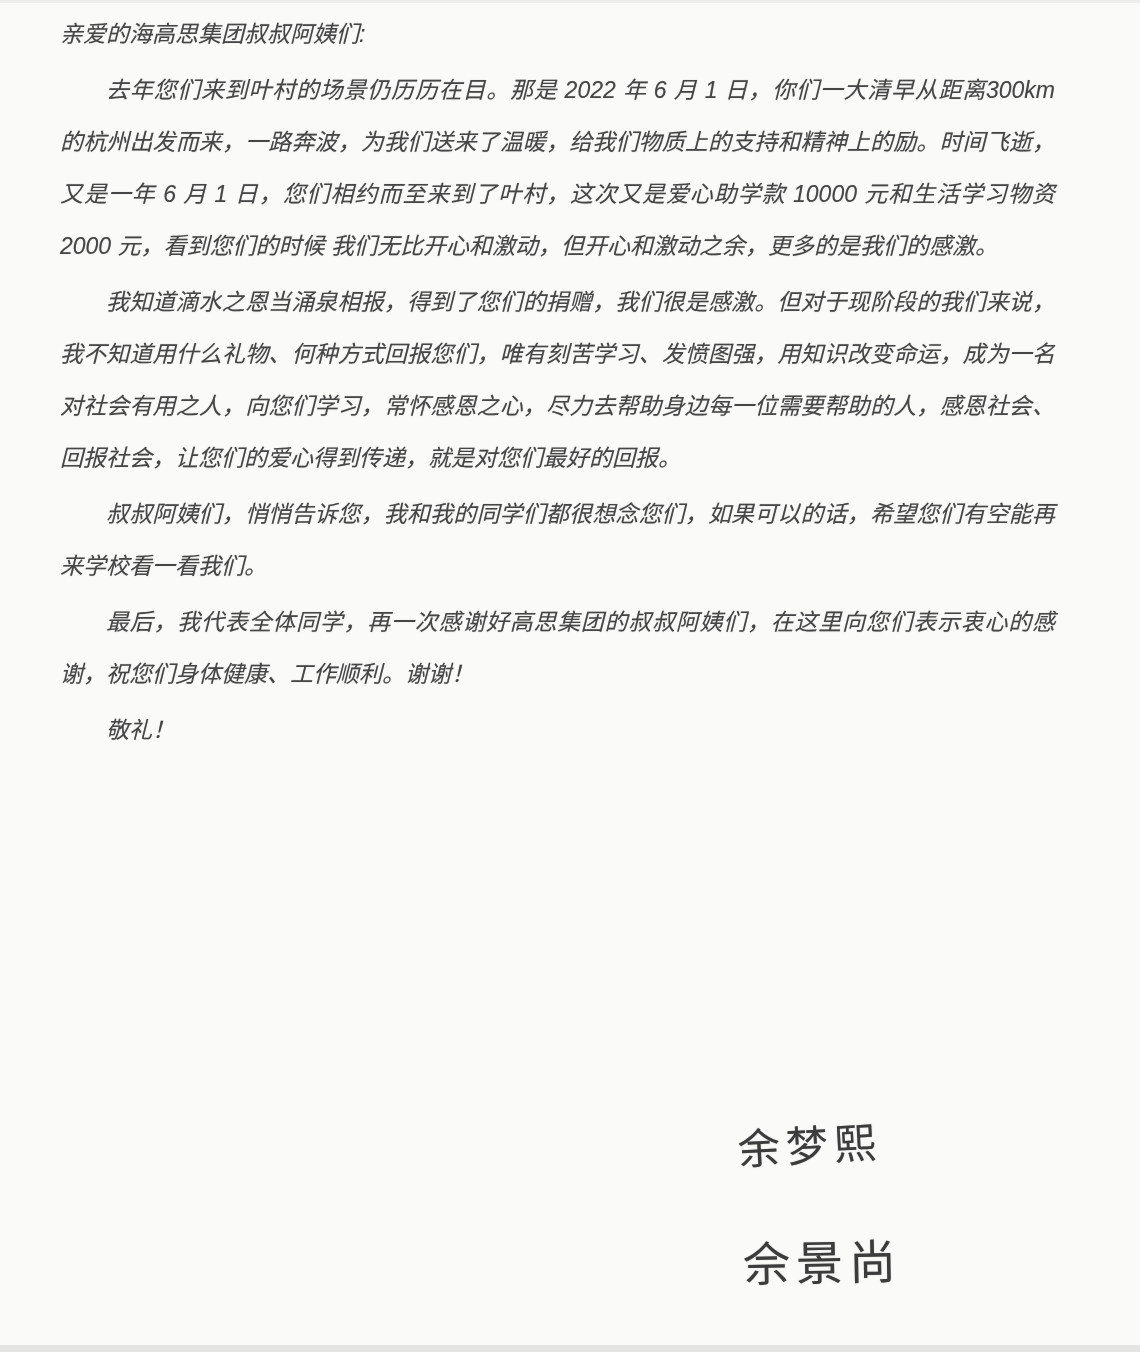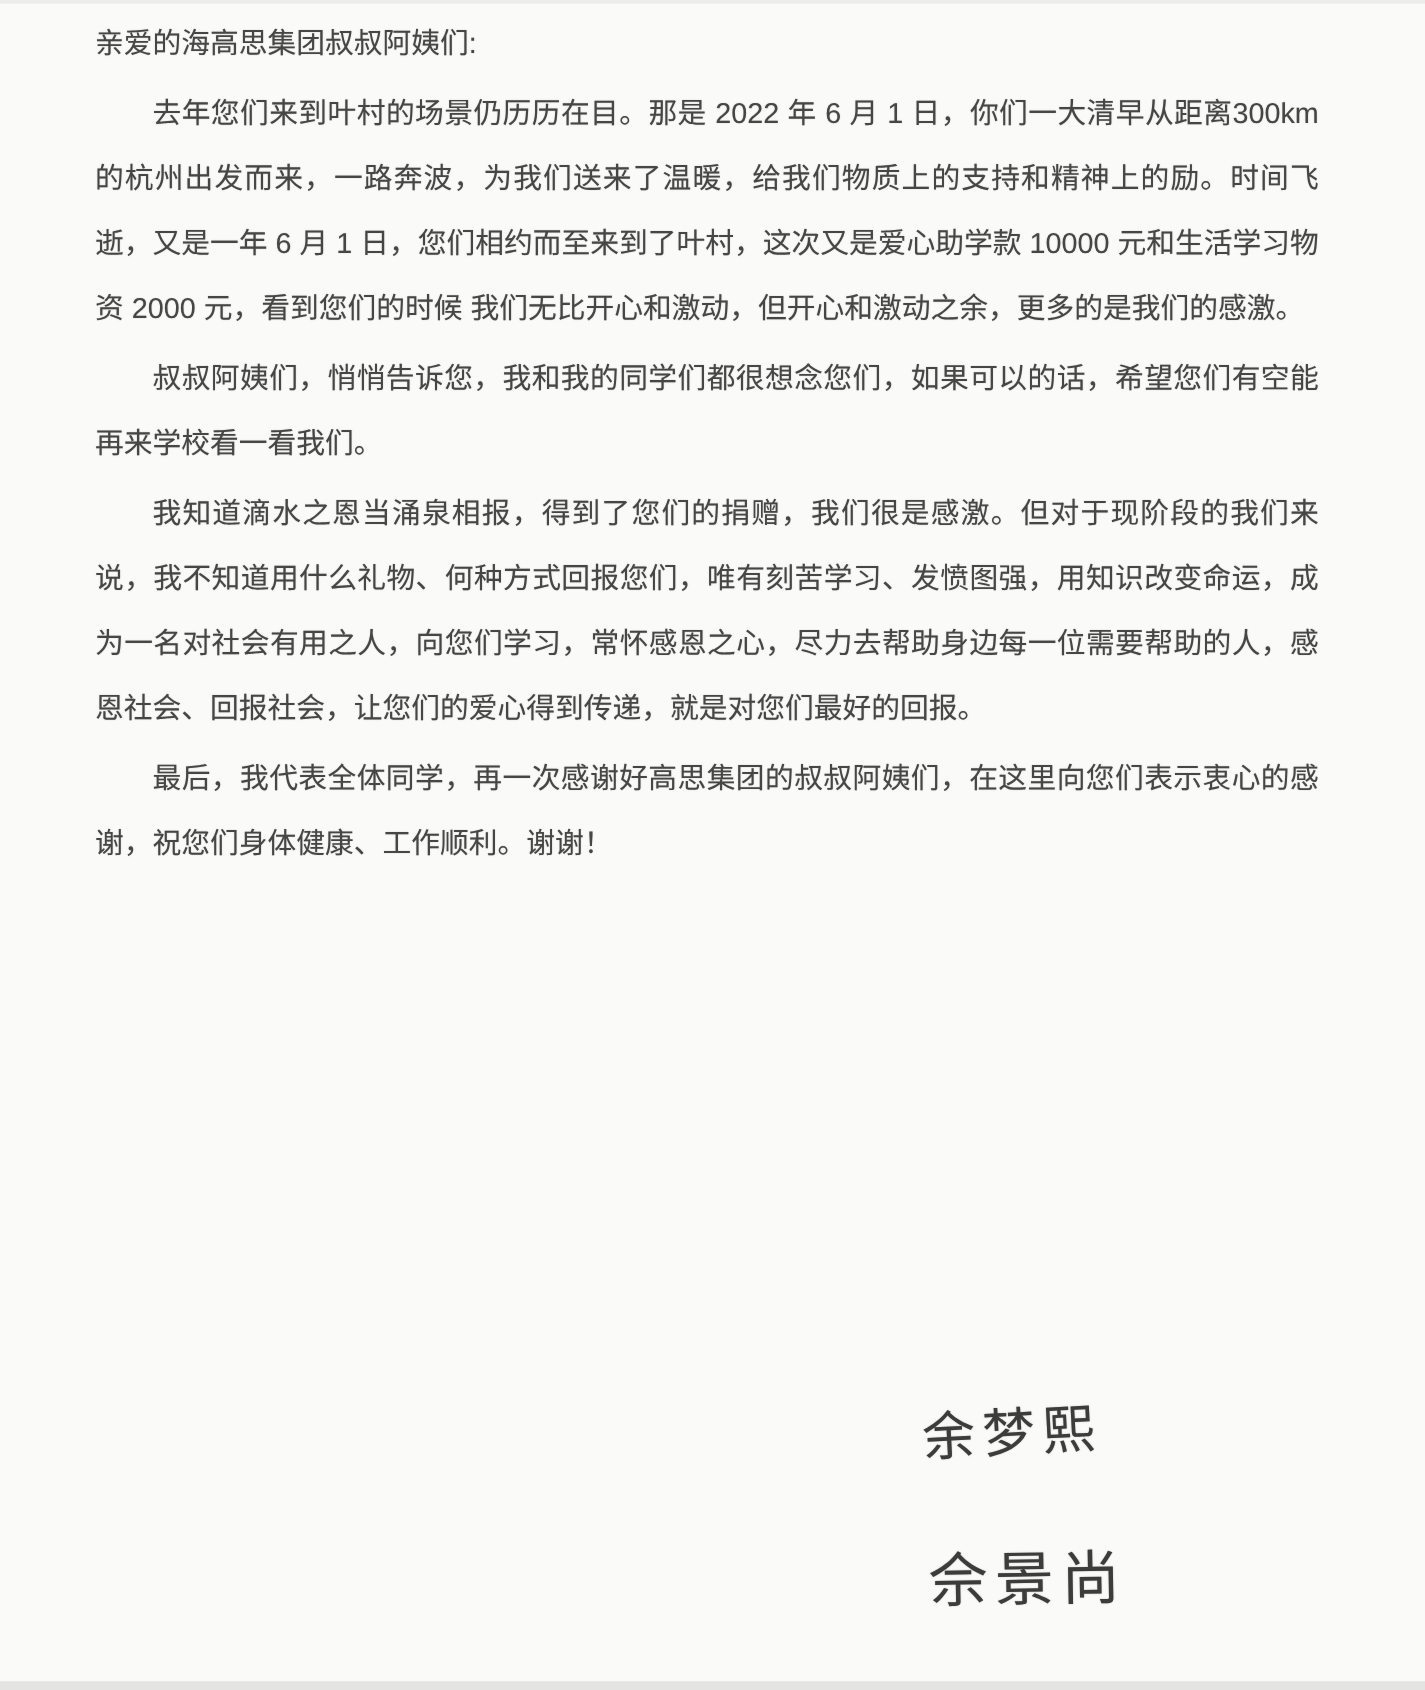--- a/index.html
+++ b/index.html
@@ -29,24 +29,25 @@
   }
   .page::after {
     
     content: "";
     position: absolute;
     bottom: 0; left: 0; right: 0;
     height: 7px;
     background: #e4e4e2;
   }
   .letter-body {
-    padding: 8px 85px 0 76px;
+    padding: 8px 85px 0 60px;
     font-size: 23px;
     line-height: 52px;
     text-align: justify;
+    font-style: italic;
   }
   .letter-body p {
     margin: 0;
   }
   .salutation {
     text-indent: 0;
   }
   .para, .closing {
     text-indent: 2em;
     margin-top: 4px !important;
@@ -74,20 +75,21 @@
     transform: rotate(-1deg);
   }
 </style>
 </head>
 <body>
 
 <div class="page">
   <div class="letter-body">
     <p class="salutation">亲爱的海高思集团叔叔阿姨们:</p>
     <p class="para">去年您们来到叶村的场景仍历历在目。那是 2022 年 6 月 1 日，你们一大清早从距离300km 的杭州出发而来，一路奔波，为我们送来了温暖，给我们物质上的支持和精神上的励。时间飞逝，又是一年 6 月 1 日，您们相约而至来到了叶村，这次又是爱心助学款 10000 元和生活学习物资 2000 元，看到您们的时候 我们无比开心和激动，但开心和激动之余，更多的是我们的感激。</p>
+    <p class="para">我知道滴水之恩当涌泉相报，得到了您们的捐赠，我们很是感激。但对于现阶段的我们来说，我不知道用什么礼物、何种方式回报您们，唯有刻苦学习、发愤图强，用知识改变命运，成为一名对社会有用之人，向您们学习，常怀感恩之心，尽力去帮助身边每一位需要帮助的人，感恩社会、回报社会，让您们的爱心得到传递，就是对您们最好的回报。</p>
     <p class="para">叔叔阿姨们，悄悄告诉您，我和我的同学们都很想念您们，如果可以的话，希望您们有空能再来学校看一看我们。</p>
-    <p class="para">我知道滴水之恩当涌泉相报，得到了您们的捐赠，我们很是感激。但对于现阶段的我们来说，我不知道用什么礼物、何种方式回报您们，唯有刻苦学习、发愤图强，用知识改变命运，成为一名对社会有用之人，向您们学习，常怀感恩之心，尽力去帮助身边每一位需要帮助的人，感恩社会、回报社会，让您们的爱心得到传递，就是对您们最好的回报。</p>
     <p class="para">最后，我代表全体同学，再一次感谢好高思集团的叔叔阿姨们，在这里向您们表示衷心的感谢，祝您们身体健康、工作顺利。谢谢！</p>
+    <p class="closing">敬礼！</p>
   </div>
 
   <div class="sig sig-1">余梦熙</div>
   <div class="sig sig-2">佘景尚</div>
 </div>
 
 </body></html>

